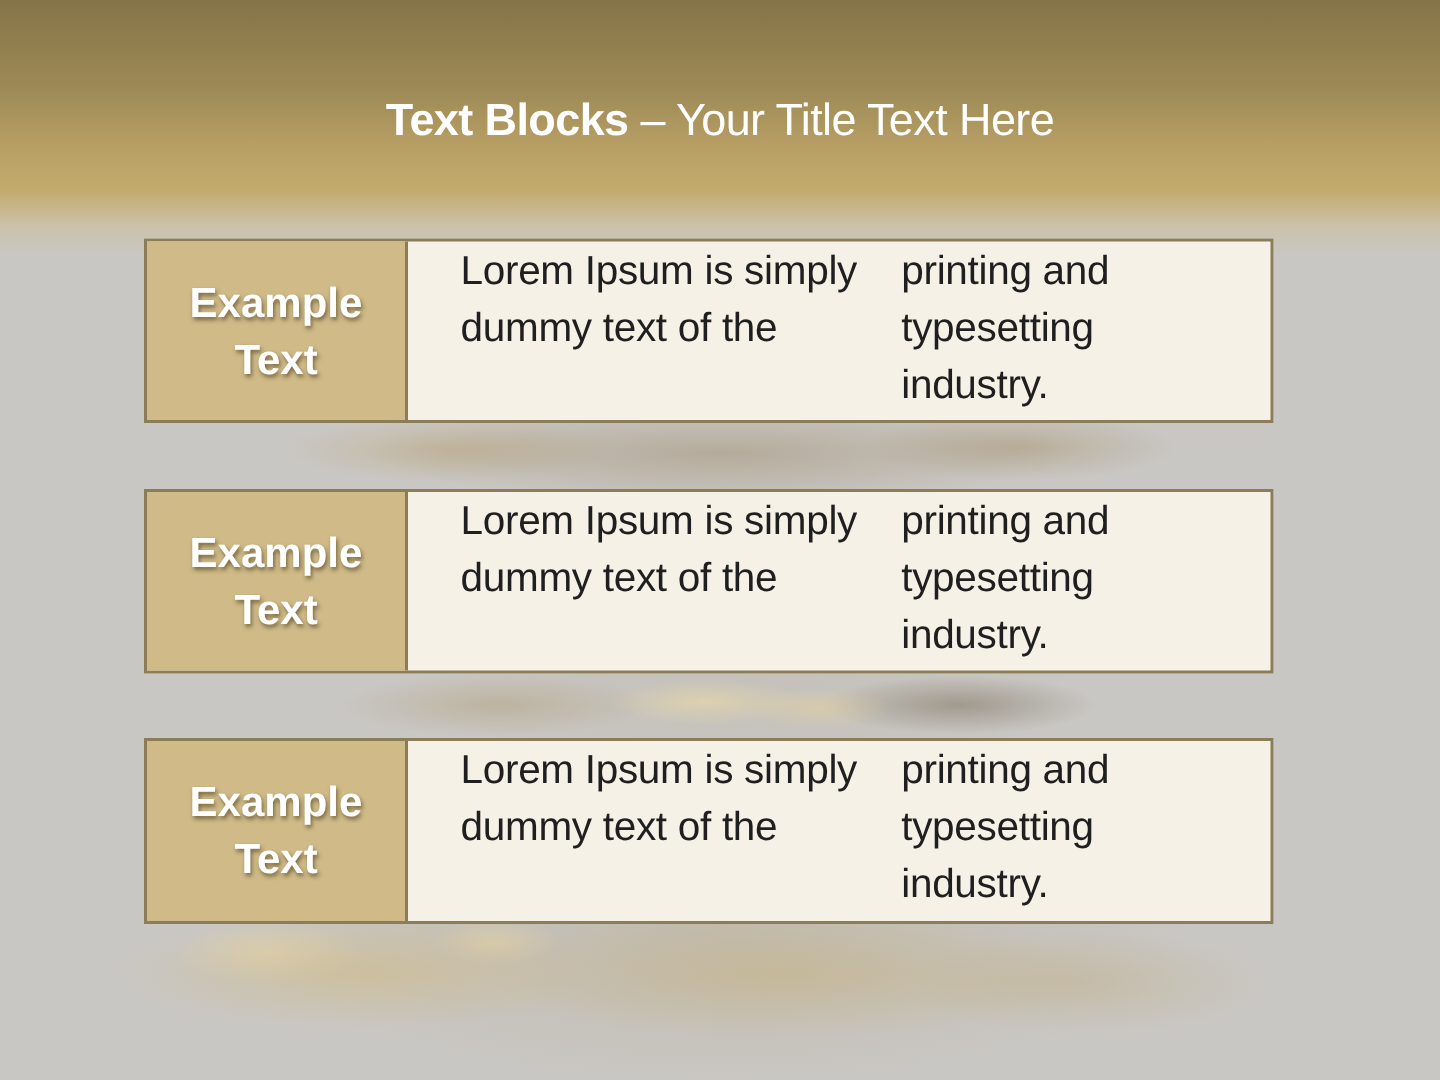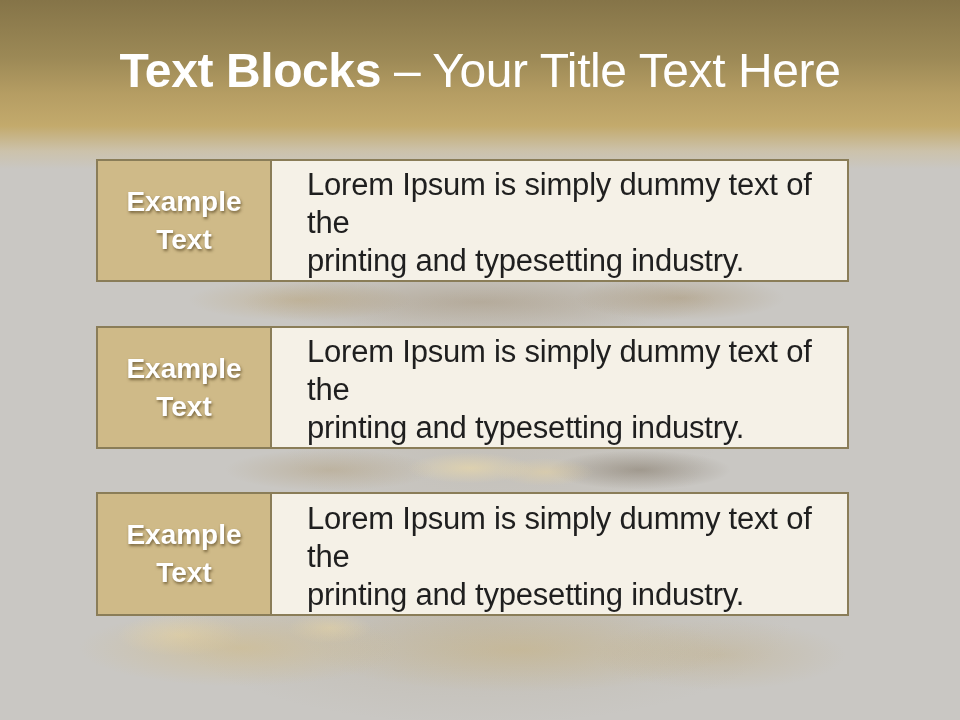--- a/index.html
+++ b/index.html
@@ -44,23 +44,23 @@
       radial-gradient(ellipse 150px 30px at 330px 470px, rgba(160,130,75,0.28), rgba(160,130,75,0) 70%),
       radial-gradient(ellipse 230px 55px at 240px 648px, rgba(210,185,125,0.50), rgba(210,185,125,0) 70%),
       radial-gradient(ellipse 300px 60px at 520px 650px, rgba(200,175,115,0.42), rgba(200,175,115,0) 70%),
       radial-gradient(ellipse 180px 50px at 720px 655px, rgba(190,165,110,0.30), rgba(190,165,110,0) 70%),
       radial-gradient(ellipse 90px 30px at 180px 635px, rgba(240,220,170,0.50), rgba(240,220,170,0) 70%),
       radial-gradient(ellipse 60px 22px at 330px 628px, rgba(238,218,165,0.45), rgba(238,218,165,0) 70%),
       radial-gradient(ellipse 420px 140px at 480px 620px, rgba(150,125,75,0.16), rgba(150,125,75,0) 75%),
       radial-gradient(ellipse 300px 180px at 500px 420px, rgba(150,125,80,0.10), rgba(150,125,80,0) 75%);
   }
   .title{
-    position:absolute;z-index:2;top:50px;left:0;width:960px;
+    position:absolute;z-index:2;top:60px;left:0;width:960px;
     text-align:center;
-    font-size:48px;line-height:42px;letter-spacing:-0.4px;
+    font-size:30px;line-height:42px;letter-spacing:-0.4px;
     color:var(--title-text);
     font-weight:400;
   }
   .title .bold{font-weight:700;}
   .block{
     position:absolute;z-index:2;left:96px;width:753px;height:123px;
     display:flex;
     border:2px solid var(--border-olive);
     background:var(--panel-cream);
   }
@@ -71,24 +71,24 @@
     width:174px;flex:0 0 174px;
     background:var(--panel-tan);
     border-right:2px solid var(--border-olive);
     display:flex;flex-direction:column;justify-content:center;align-items:center;
     color:#ffffff;font-weight:700;font-size:28px;line-height:38px;
     text-shadow:1px 2px 3px rgba(75,58,25,0.65);
     text-align:right;
   }
   .block-body{
     flex:1 1 auto;
-    display:flex;flex-direction:column;justify-content:flex-end;align-items:flex-start;
+    display:flex;flex-direction:row;justify-content:flex-end;align-items:flex-start;
     padding-left:35px;padding-right:15px;
     color:var(--body-text);
-    font-size:31px;line-height:38px;letter-spacing:-0.2px;
+    font-size:27px;line-height:38px;letter-spacing:-0.2px;
   }
 </style>
 </head>
 <body>
 
 <div class="slide">
   <div class="bg-gradient"></div>
   <div class="bg-art"></div>
 
   <div class="title">

